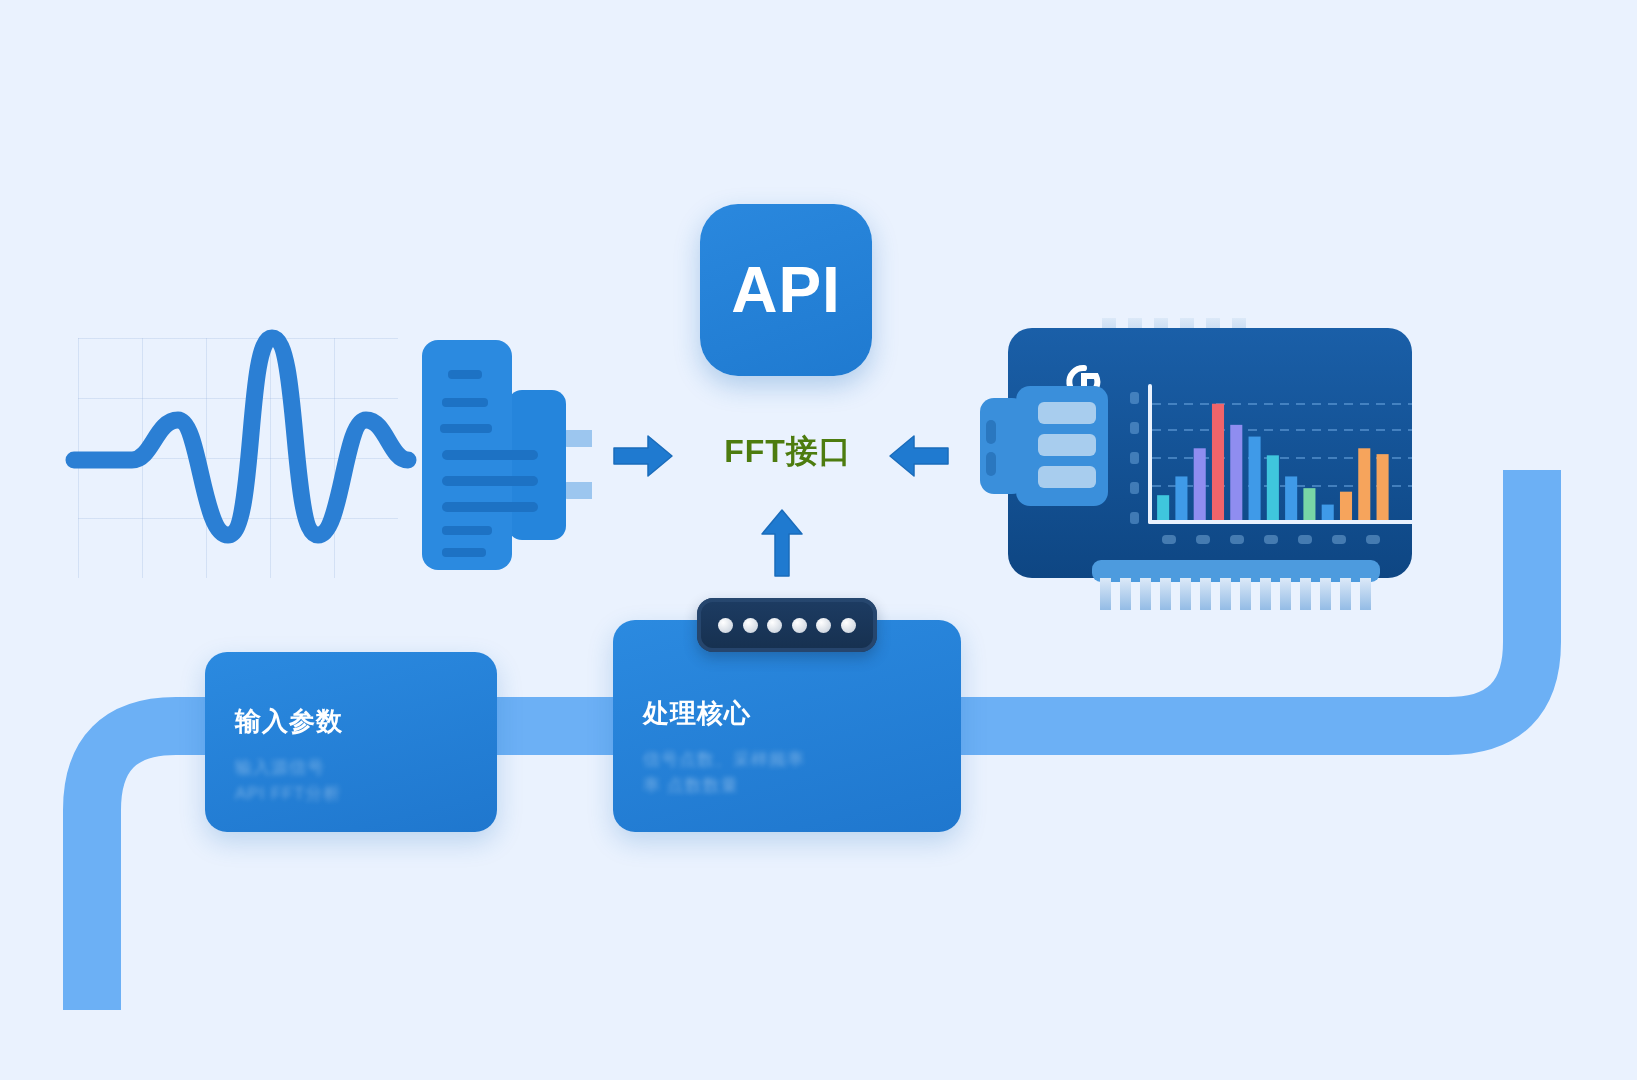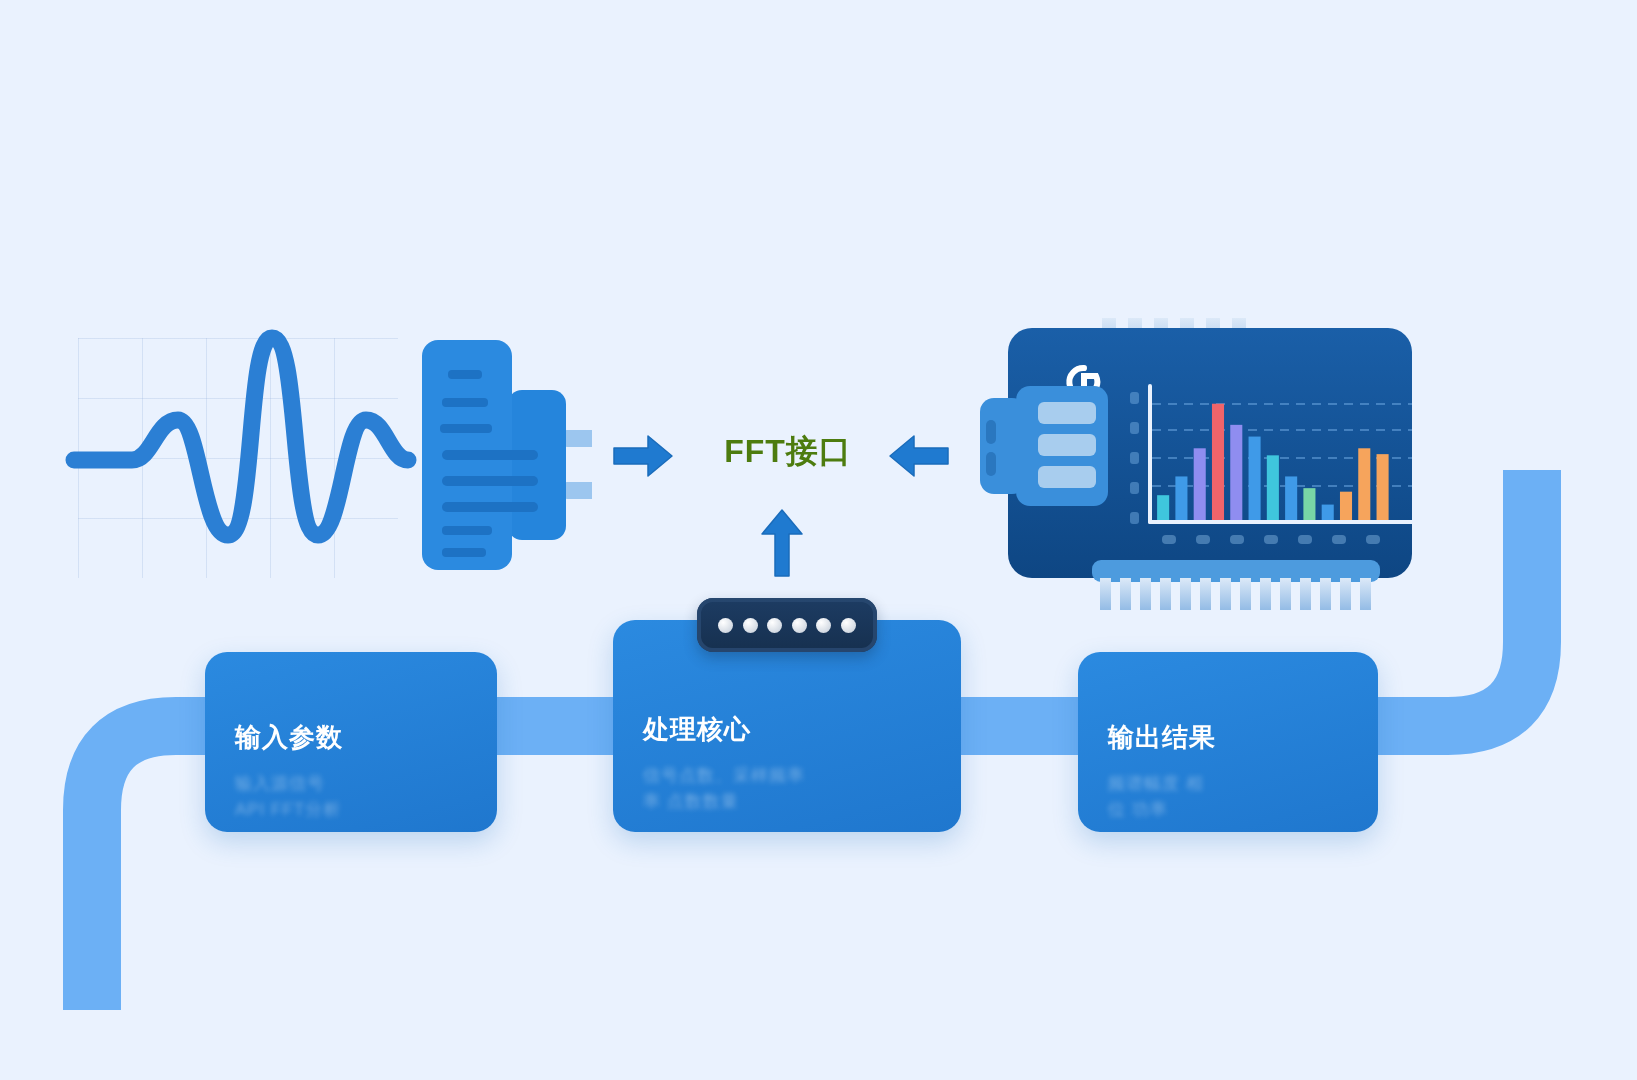--- a/index.html
+++ b/index.html
@@ -84,21 +84,21 @@
   }
   .card.c1 { left: 205px; top: 652px; width: 292px; height: 180px; }
   .card.c2 { left: 613px; top: 620px; width: 348px; height: 212px; padding-top: 76px; }
   .card.c3 { left: 1078px; top: 652px; width: 300px; height: 180px; }
 
   .card-title {
     color: #ffffff;
     font-size: 26px;
     font-weight: bold;
     letter-spacing: 1px;
-    margin: 16px 0 16px 0;
+    margin: 0 0 16px 0;
   }
   .card-sub {
     color: rgba(255,255,255,0.36);
     font-size: 17px;
     line-height: 1.5;
     margin: 0;
     filter: blur(2.6px);
     white-space: pre-line;
     letter-spacing: 1px;
   }
@@ -164,20 +164,23 @@
   </svg>
 
   <svg class="arrow-left" width="62" height="48" viewBox="0 0 62 48">
     <path d="M 60,16 L 26,16 L 26,4 L 2,24 L 26,44 L 26,32 L 60,32 Z" fill="#1f7ad0" stroke="#1a6cbb" stroke-width="1.5" stroke-linejoin="round"></path>
   </svg>
 
   <svg class="arrow-up" width="48" height="70" viewBox="0 0 48 70">
     <path d="M 17,68 L 17,26 L 4,26 L 24,2 L 44,26 L 31,26 L 31,68 Z" fill="#1f7ad0" stroke="#1a6cbb" stroke-width="1.5" stroke-linejoin="round"></path>
   </svg>
 
+  <div class="api-badge">
+    <span class="api-text">API</span>
+  </div>
 
   <div class="fft-label">FFT接口</div>
 
   <div class="chip-wrap">
     <svg width="450" height="300" viewBox="0 0 450 300">
       <defs>
         <linearGradient id="boardGrad" x1="0" y1="0" x2="0" y2="1">
           <stop offset="0%" stop-color="#1a5fa8"></stop>
           <stop offset="100%" stop-color="#0e4683"></stop>
         </linearGradient>
@@ -295,19 +298,14 @@
 
   <div class="connector" id="connector">
       <div class="dot"></div>
       <div class="dot"></div>
       <div class="dot"></div>
       <div class="dot"></div>
       <div class="dot"></div>
       <div class="dot"></div>
     </div>
 
-  <div class="card c3">
-    <div class="card-title">输出结果</div>
-    <div class="card-sub">频谱幅度  相
-位  功率</div>
-  </div>
 
 </div>
 
 </body></html>

